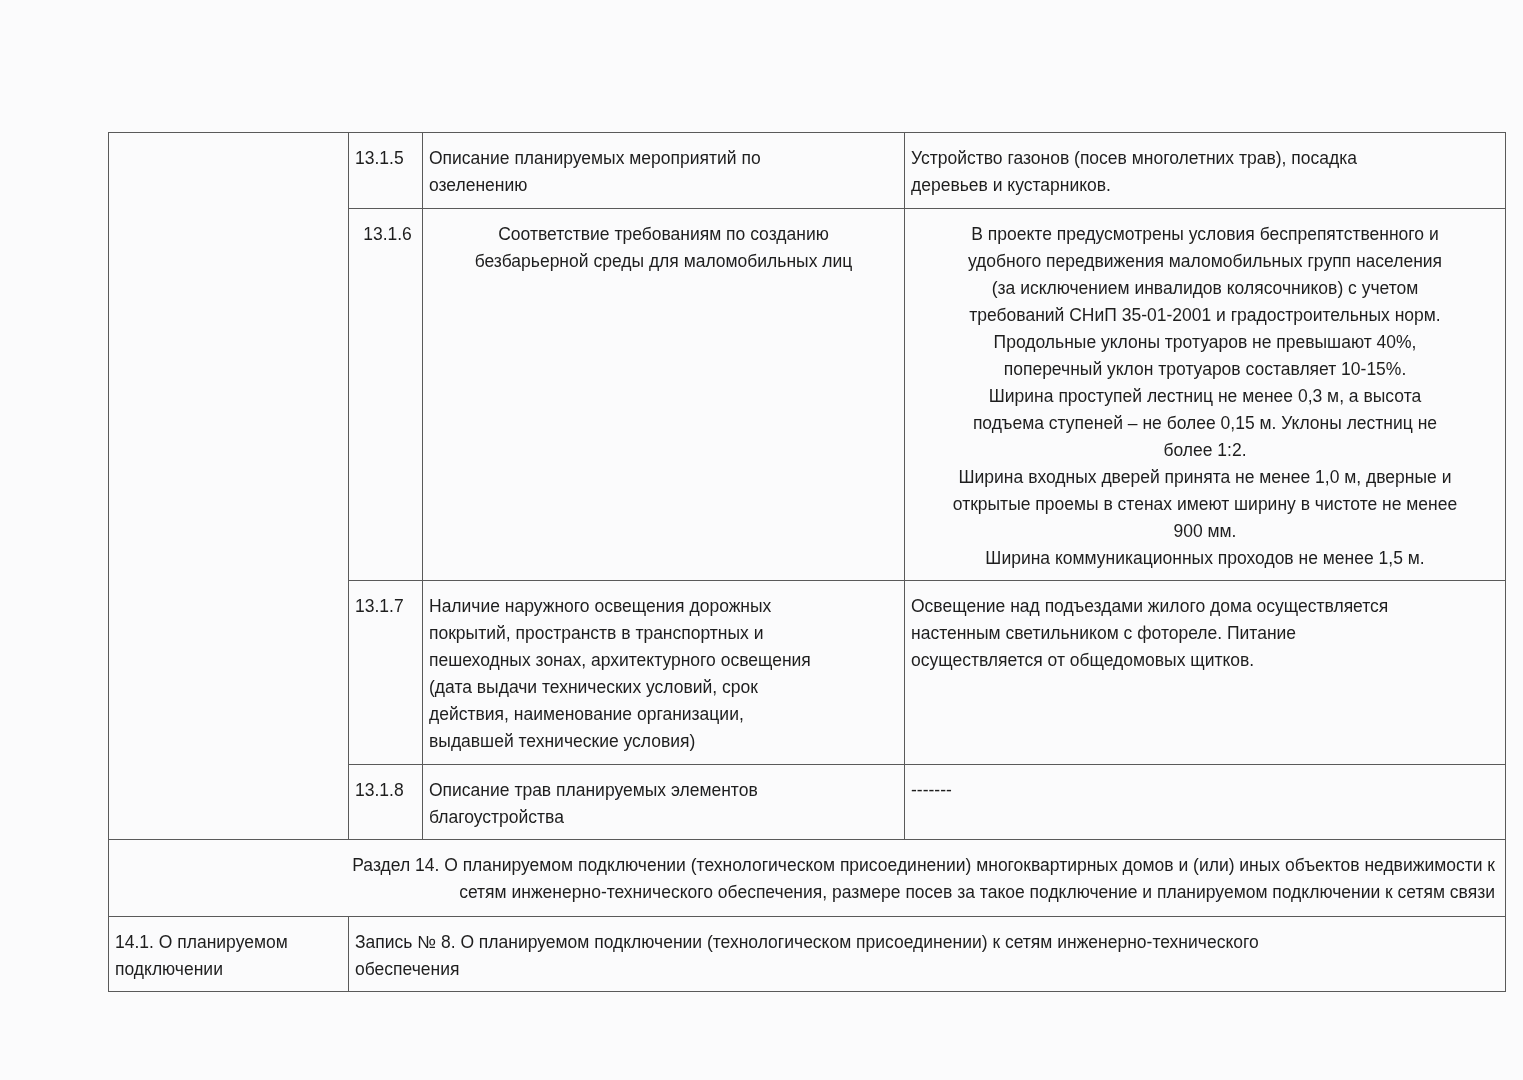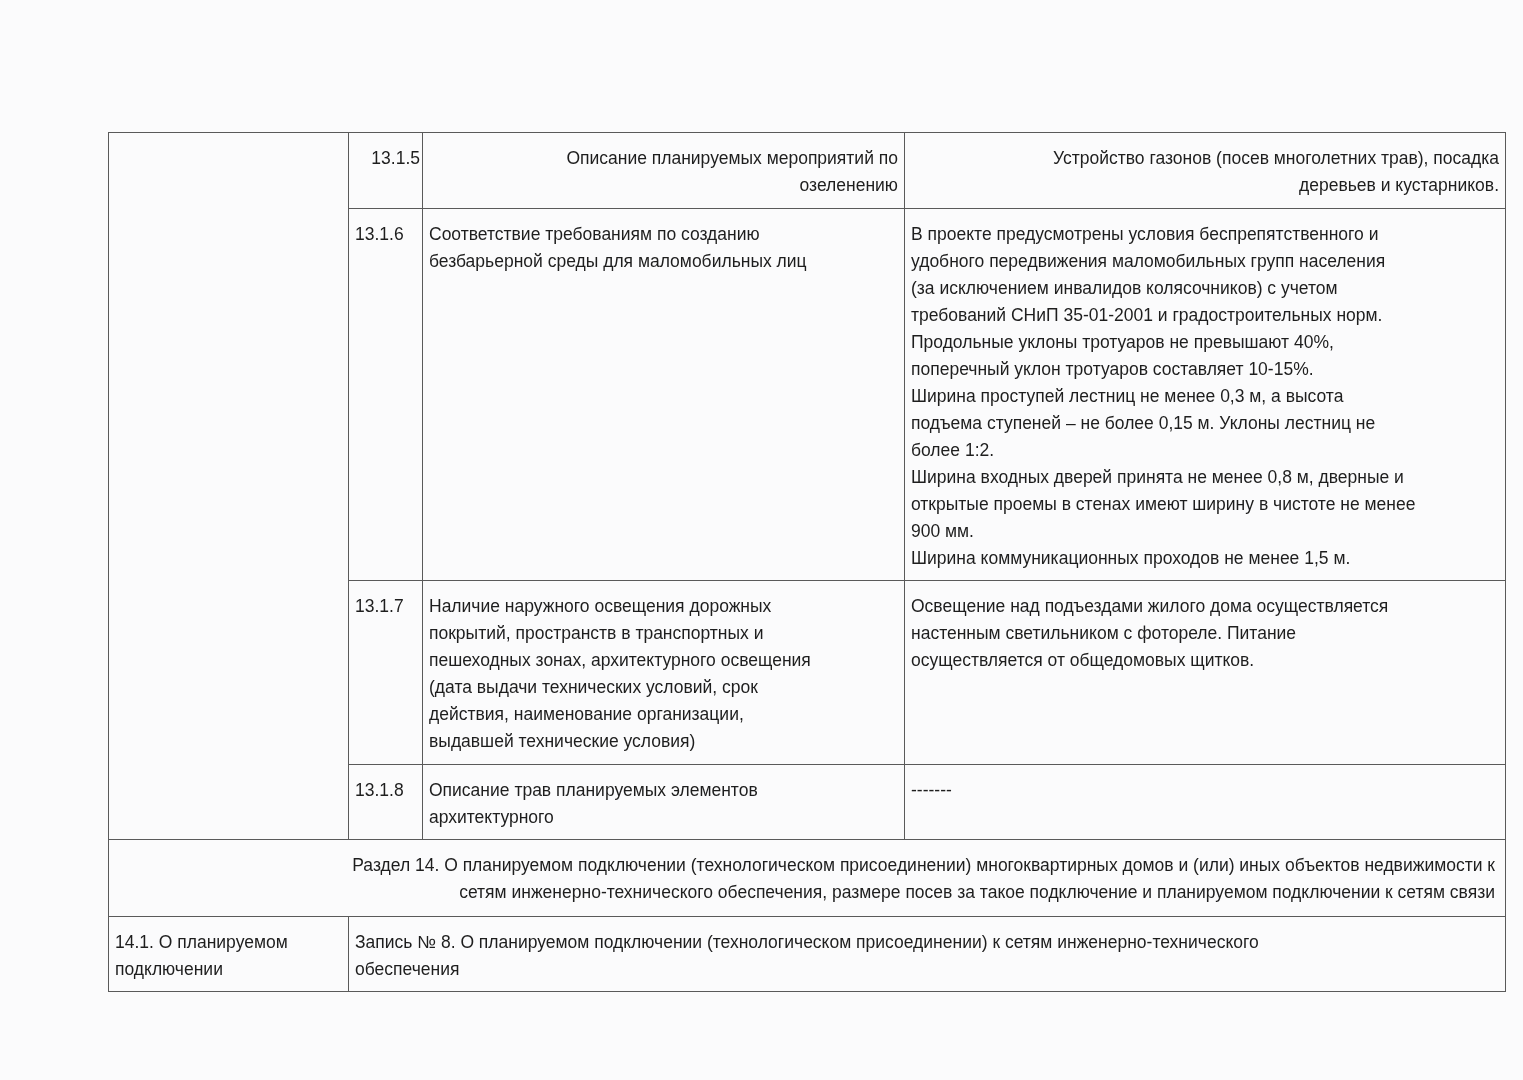--- a/index.html
+++ b/index.html
@@ -40,22 +40,22 @@
     .col-a { width: 240px; }
     .col-b { width: 74px; }
     .col-c { width: 482px; }
     .col-d { width: 601px; }
     .num-cell { padding-left: 6px !important; padding-right: 2px !important; white-space: nowrap; }
     .line { display: block; }
     .section-cell {
       text-align: right;
       padding: 12px 10px 10px 10px !important;
     }
-    .r1 { height: 76px; text-align: right; }
-    .r2 { height: 372px; }
+    .r1 { height: 76px; }
+    .r2 { height: 372px; text-align: center; }
     .r3 { height: 184px; }
     .r4 { height: 73px; margin-left: 41px; }
     .r5 { height: 76px; }
     .r6 { height: 72px; }
   </style>
 </head>
 <body>
 
 <div class="page">
   <table class="doc-table">
@@ -89,21 +89,21 @@
       <td>
         <span class="line">В проекте предусмотрены условия беспрепятственного и</span>
         <span class="line">удобного передвижения маломобильных групп населения</span>
         <span class="line">(за исключением инвалидов колясочников) с учетом</span>
         <span class="line">требований СНиП 35-01-2001 и градостроительных норм.</span>
         <span class="line">Продольные уклоны тротуаров не превышают 40%,</span>
         <span class="line">поперечный уклон тротуаров составляет 10-15%.</span>
         <span class="line">Ширина проступей лестниц не менее 0,3 м, а высота</span>
         <span class="line">подъема ступеней – не более 0,15 м. Уклоны лестниц не</span>
         <span class="line">более 1:2.</span>
-        <span class="line">Ширина входных дверей принята не менее 0,8 м, дверные и</span>
+        <span class="line">Ширина входных дверей принята не менее 1,0 м, дверные и</span>
         <span class="line">открытые проемы в стенах имеют ширину в чистоте не менее</span>
         <span class="line">900 мм.</span>
         <span class="line">Ширина коммуникационных проходов не менее 1,5 м.</span>
       </td>
     </tr>
 
     <tr class="r3">
       <td class="num-cell">13.1.7</td>
       <td>
         <span class="line">Наличие наружного освещения дорожных</span>
@@ -117,21 +117,21 @@
         <span class="line">Освещение над подъездами жилого дома осуществляется</span>
         <span class="line">настенным светильником с фотореле. Питание</span>
         <span class="line">осуществляется от общедомовых щитков.</span>
       </td>
     </tr>
 
     <tr class="r4">
       <td class="num-cell">13.1.8</td>
       <td>
         <span class="line">Описание трав планируемых элементов</span>
-        <span class="line">архитектурного</span>
+        <span class="line">благоустройства</span>
       </td>
       <td>
         <span class="line">-------</span>
       </td>
     </tr>
 
     <tr class="r5">
       <td colspan="4" class="section-cell">
         <span class="line">Раздел 14. О планируемом подключении (технологическом присоединении) многоквартирных домов и (или) иных объектов недвижимости к</span>
         <span class="line">сетям инженерно-технического обеспечения, размере посев за такое подключение и планируемом подключении к сетям связи</span>

